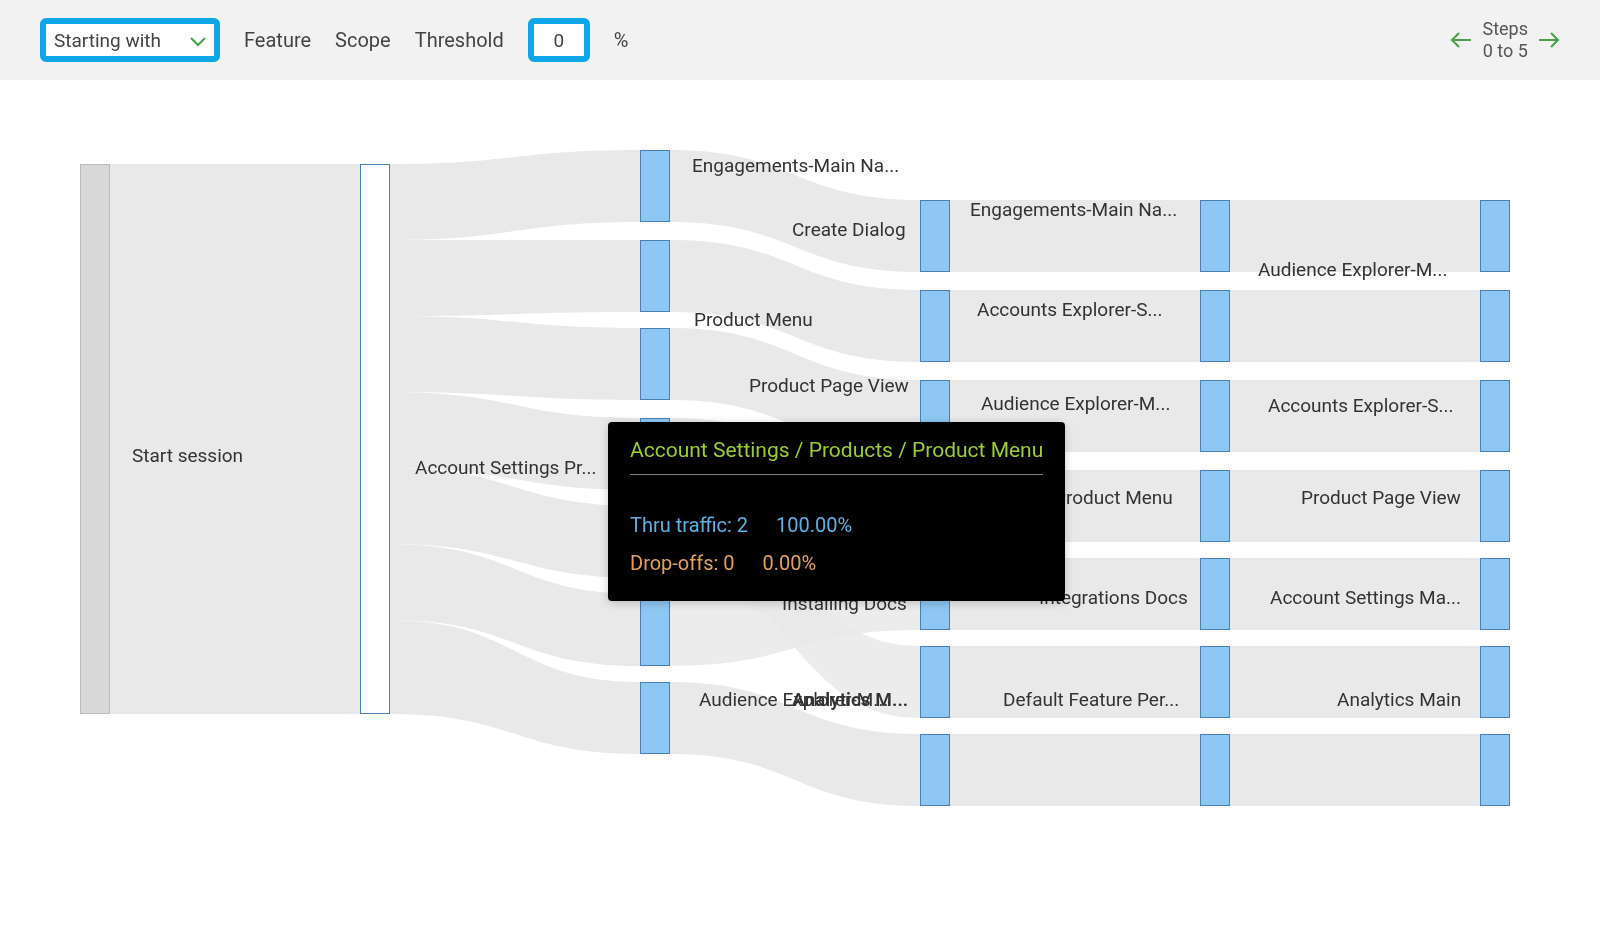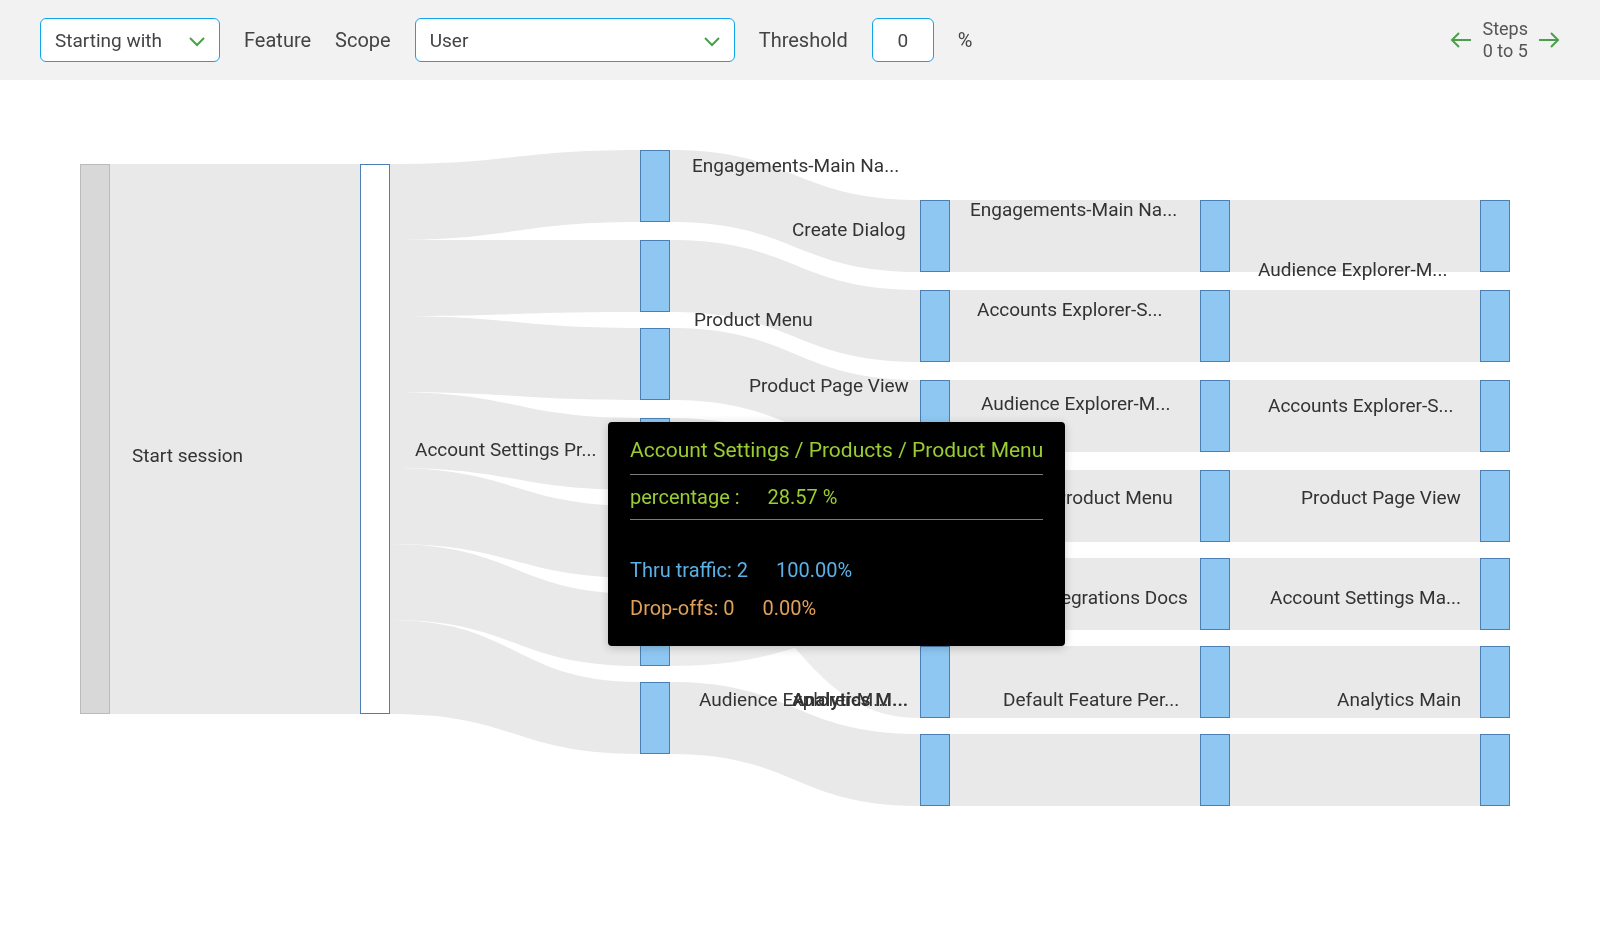--- a/index.html
+++ b/index.html
@@ -10,26 +10,26 @@
   .toolbar {
     height: 80px;
     background: #f2f2f2;
     display: flex;
     align-items: center;
     padding: 0 40px;
     gap: 24px;
   }
   .control {
     background: #fff;
-    border: 1px solid #0ea5e9;
+    border: 6px solid #0ea5e9;
     border-radius: 6px;
     height: 44px;
     display: flex;
     align-items: center;
-    padding: 0 14px;
+    padding: 0 8px;
     font-size: 19px;
     color: #444;
     cursor: pointer;
   }
   .label { font-size: 20px; color: #444; }
   .chevron-down { margin-left: 8px; }
   .chevron-down svg path { stroke-width: 2; fill: none; }
   .chev-green svg path { stroke: #4aa04a; }
   .chev-blue svg path { stroke: #5bb1e6; }
 
@@ -95,28 +95,20 @@
     <span class="chevron-down chev-green">
       <svg width="16" height="10">
           <path d="M1 1 L8 8 L15 1"></path>
         </svg>
     </span>
   </div>
 
   <span class="label">Feature</span>
 
   <span class="label">Scope</span>
-  <div class="control scope-input">
-    <span>User</span>
-    <span class="chevron-down chev-green">
-      <svg width="16" height="10">
-          <path d="M1 1 L8 8 L15 1"></path>
-        </svg>
-    </span>
-  </div>
 
   <span class="label">Threshold</span>
   <div class="control threshold-input">
     <span>0</span>
   </div>
   <span class="pct">%</span>
 
   <div class="steps-block">
     <span class="arrow">
       <svg viewBox="0 0 22 22">
@@ -176,21 +168,21 @@
     <path d="M1230 654 C1355 654 1355 654 1480 654 L1480 726 C1355 726 1355 726 1230 726 Z"></path>
   </svg>
 
   <div id="cols">
       <div class="col col0" style="left: 80px;">
         <div class="node-bar" style="top: 84px; height: 550px;"></div>
         <div class="node-label" style="left: 52px; top: 364px;">Start session</div>
       </div>
       <div class="col col1" style="left: 360px;">
         <div class="node-bar" style="top: 84px; height: 550px;"></div>
-        <div class="node-label" style="left: 55px; top: 358px;">Account Settings Pr...</div>
+        <div class="node-label" style="left: 55px; top: 376px;">Account Settings Pr...</div>
       </div>
       <div class="col col2" style="left: 640px;">
         <div class="node-bar" style="top: 70px; height: 72px;"></div>
         <div class="node-label" style="left: 52px; top: 74px;">Engagements-Main Na...</div>
         <div class="node-bar" style="top: 160px; height: 72px;"></div>
         <div class="node-label" style="left: 152px; top: 138px;">Create Dialog</div>
         <div class="node-bar" style="top: 248px; height: 72px;"></div>
         <div class="node-label" style="left: 54px; top: 228px;">Product Menu</div>
         <div class="node-bar" style="top: 338px; height: 72px;"></div>
         <div class="node-label" style="left: 109px; top: 294px;">Product Page View</div>
@@ -238,24 +230,20 @@
         <div class="node-label" style="left: -210px; top: 506px;">Account Settings Ma...</div>
         <div class="node-bar" style="top: 566px; height: 72px;"></div>
         <div class="node-bar" style="top: 654px; height: 72px;"></div>
         <div class="node-label" style="left: -143px; top: 608px;">Analytics Main</div>
       </div>
       <div class="node-label" style="position: absolute; left: 792px; top: 608px; font-weight: 600;">Analytics M...</div>
     </div>
 
   <div class="tooltip" style="left:608px; top:342px;">
     <div class="tt-title">Account Settings / Products / Product Menu</div>
-    <div class="tt-row pct-row">
-      <span>percentage :</span>
-      <span>28.57 %</span>
-    </div>
     <div class="tt-row">
       <span class="thru">Thru traffic: 2</span>
       <span class="thru">100.00%</span>
     </div>
     <div class="tt-row" style="border-top:none; padding-top:4px;">
       <span class="drop">Drop-offs: 0</span>
       <span class="drop">0.00%</span>
     </div>
   </div>
 </div>

